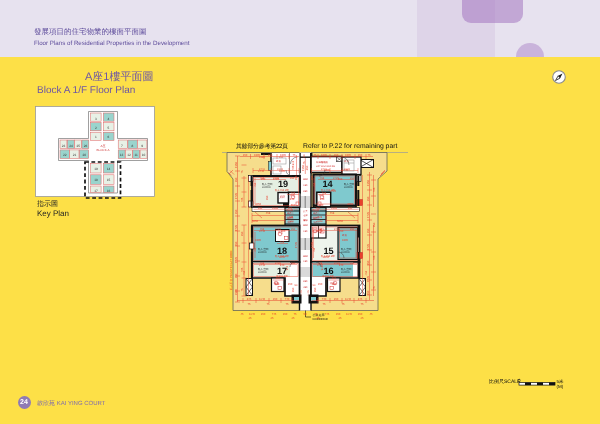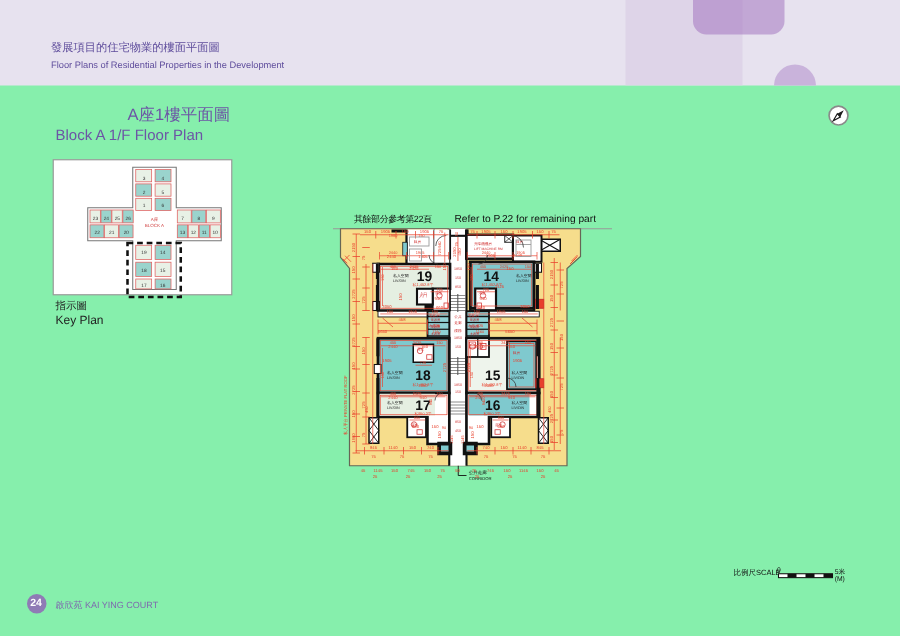--- a/index.html
+++ b/index.html
@@ -1,18 +1,18 @@
 <!DOCTYPE html>
 <html><head>
 <meta charset="utf-8">
 <style>
   html,body{margin:0;padding:0;}
   *{-webkit-font-smoothing:antialiased;text-rendering:geometricPrecision;}
   body{width:600px;height:424px;background:#ffffff;font-family:"Liberation Sans",sans-serif;}
-  .page{position:relative;width:600px;height:424px;overflow:hidden;background:#86efac;}
+  .page{position:relative;width:600px;height:424px;overflow:hidden;background:#fde047;}
   .abs{position:absolute;}
 </style>
 </head>
 <body>
 <div class="page">
 
   <div class="abs" style="left:0;top:0;width:600px;height:57px;background:#e7e2ef;overflow:hidden;">
 
     <div class="abs" style="left:417px;top:0;width:78px;height:57px;background:#ded4e8;"></div>
 

